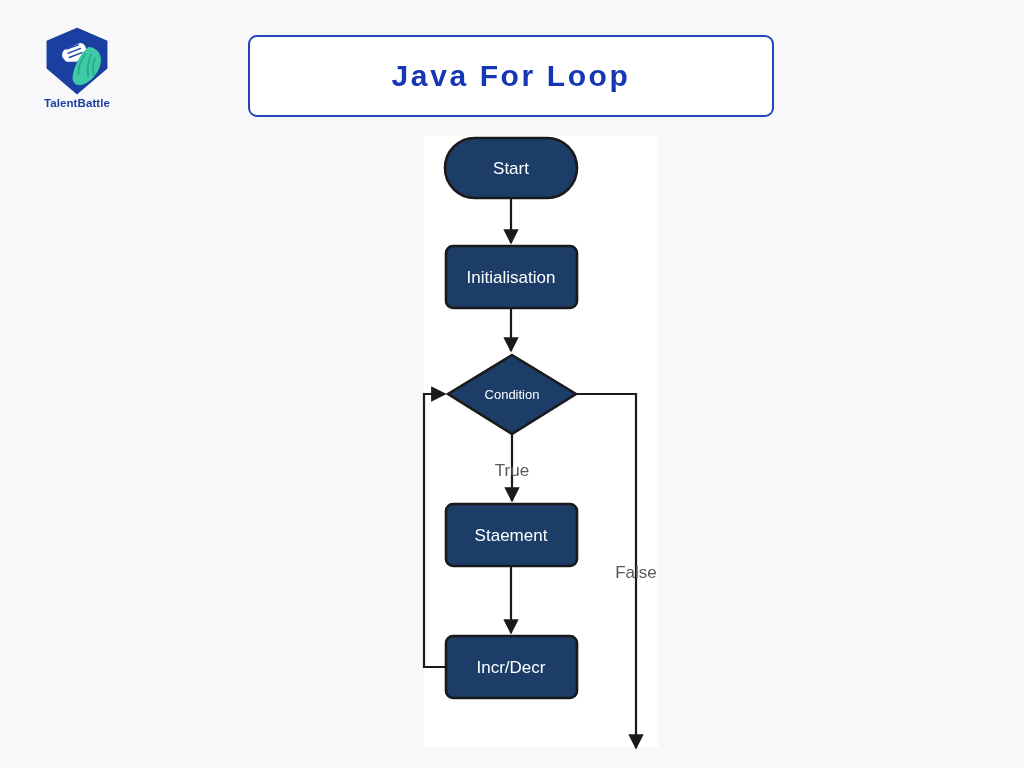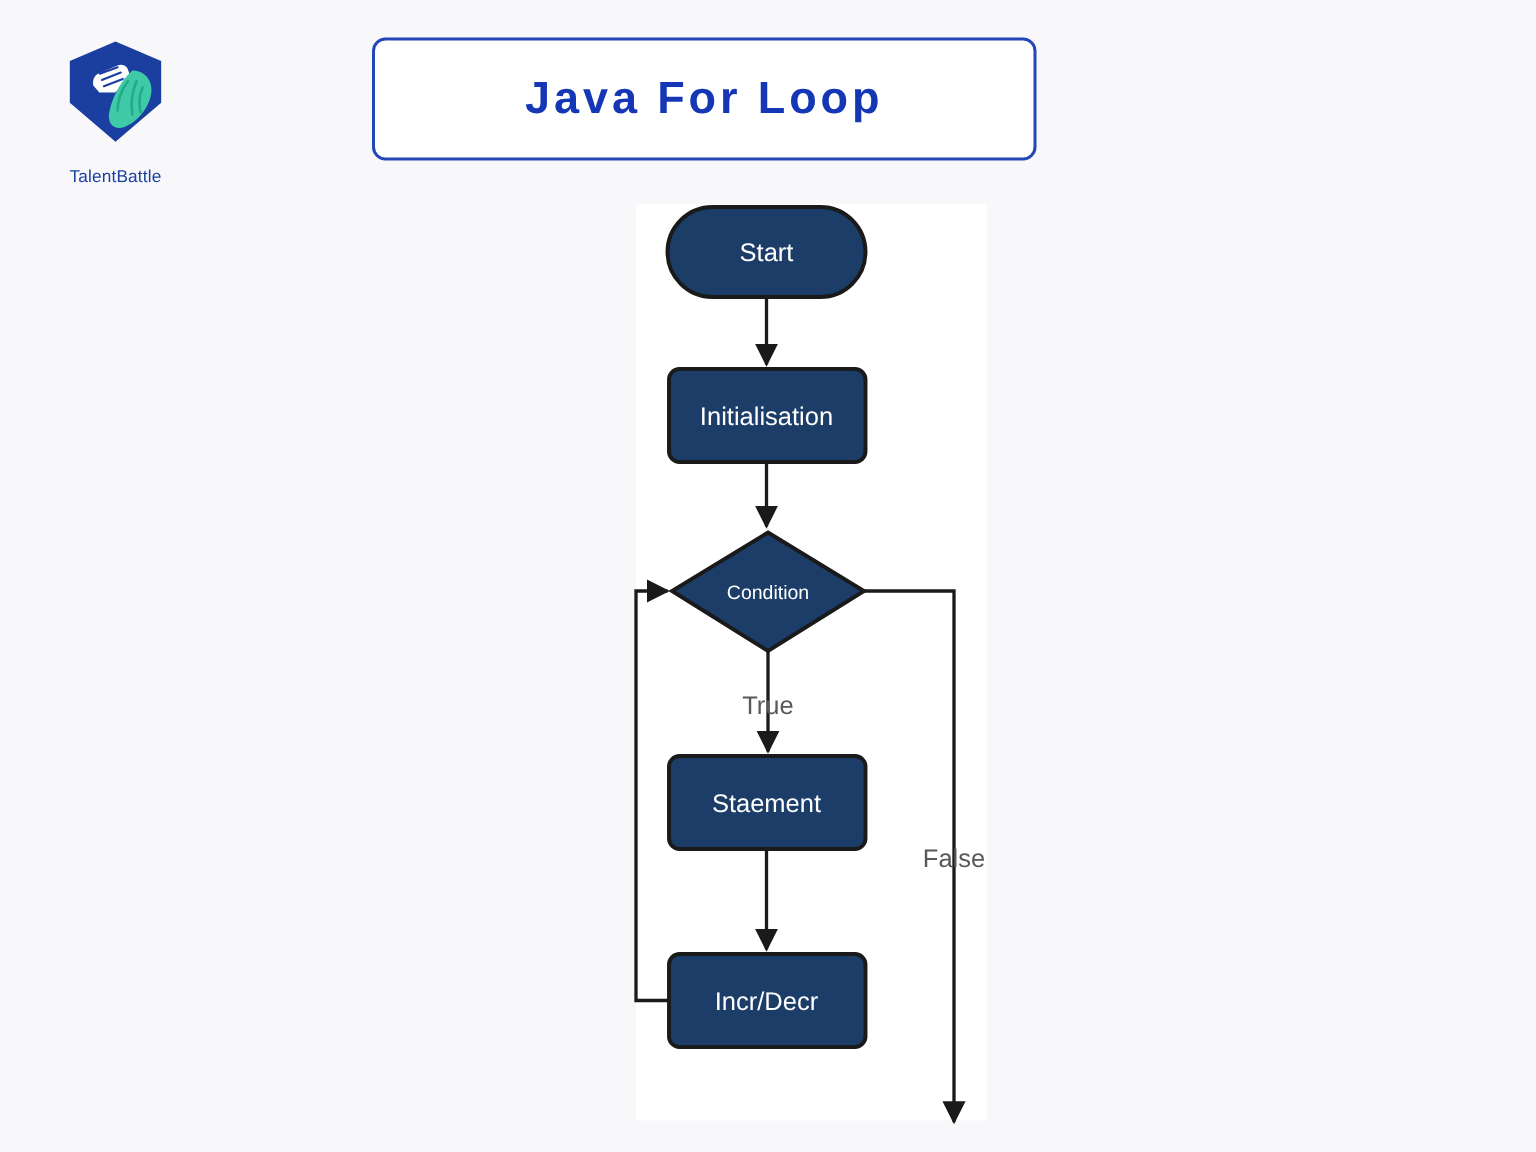--- a/index.html
+++ b/index.html
@@ -26,34 +26,34 @@
     text-align: center;
   }
   #logo-mark {
     width: 70px;
     height: 70px;
     margin: 0 auto;
     display: block;
   }
   #logo-text {
     font-size: 11.5px;
-    font-weight: normal;
+    font-weight: bold;
     color: #1a3fa0;
     letter-spacing: 0.1px;
-    margin-top: 16px;
+    margin-top: 1px;
     line-height: 13px;
     white-space: nowrap;
   }
 
   
   #title-banner {
     position: absolute;
     left: 248px;
-    top: 25px;
-    width: 443px;
+    top: 35px;
+    width: 526px;
     height: 82px;
     background: #ffffff;
     border: 2px solid #2346b8;
     border-radius: 9px;
     box-sizing: border-box;
     display: flex;
     align-items: center;
     justify-content: center;
   }
   #title-text {

